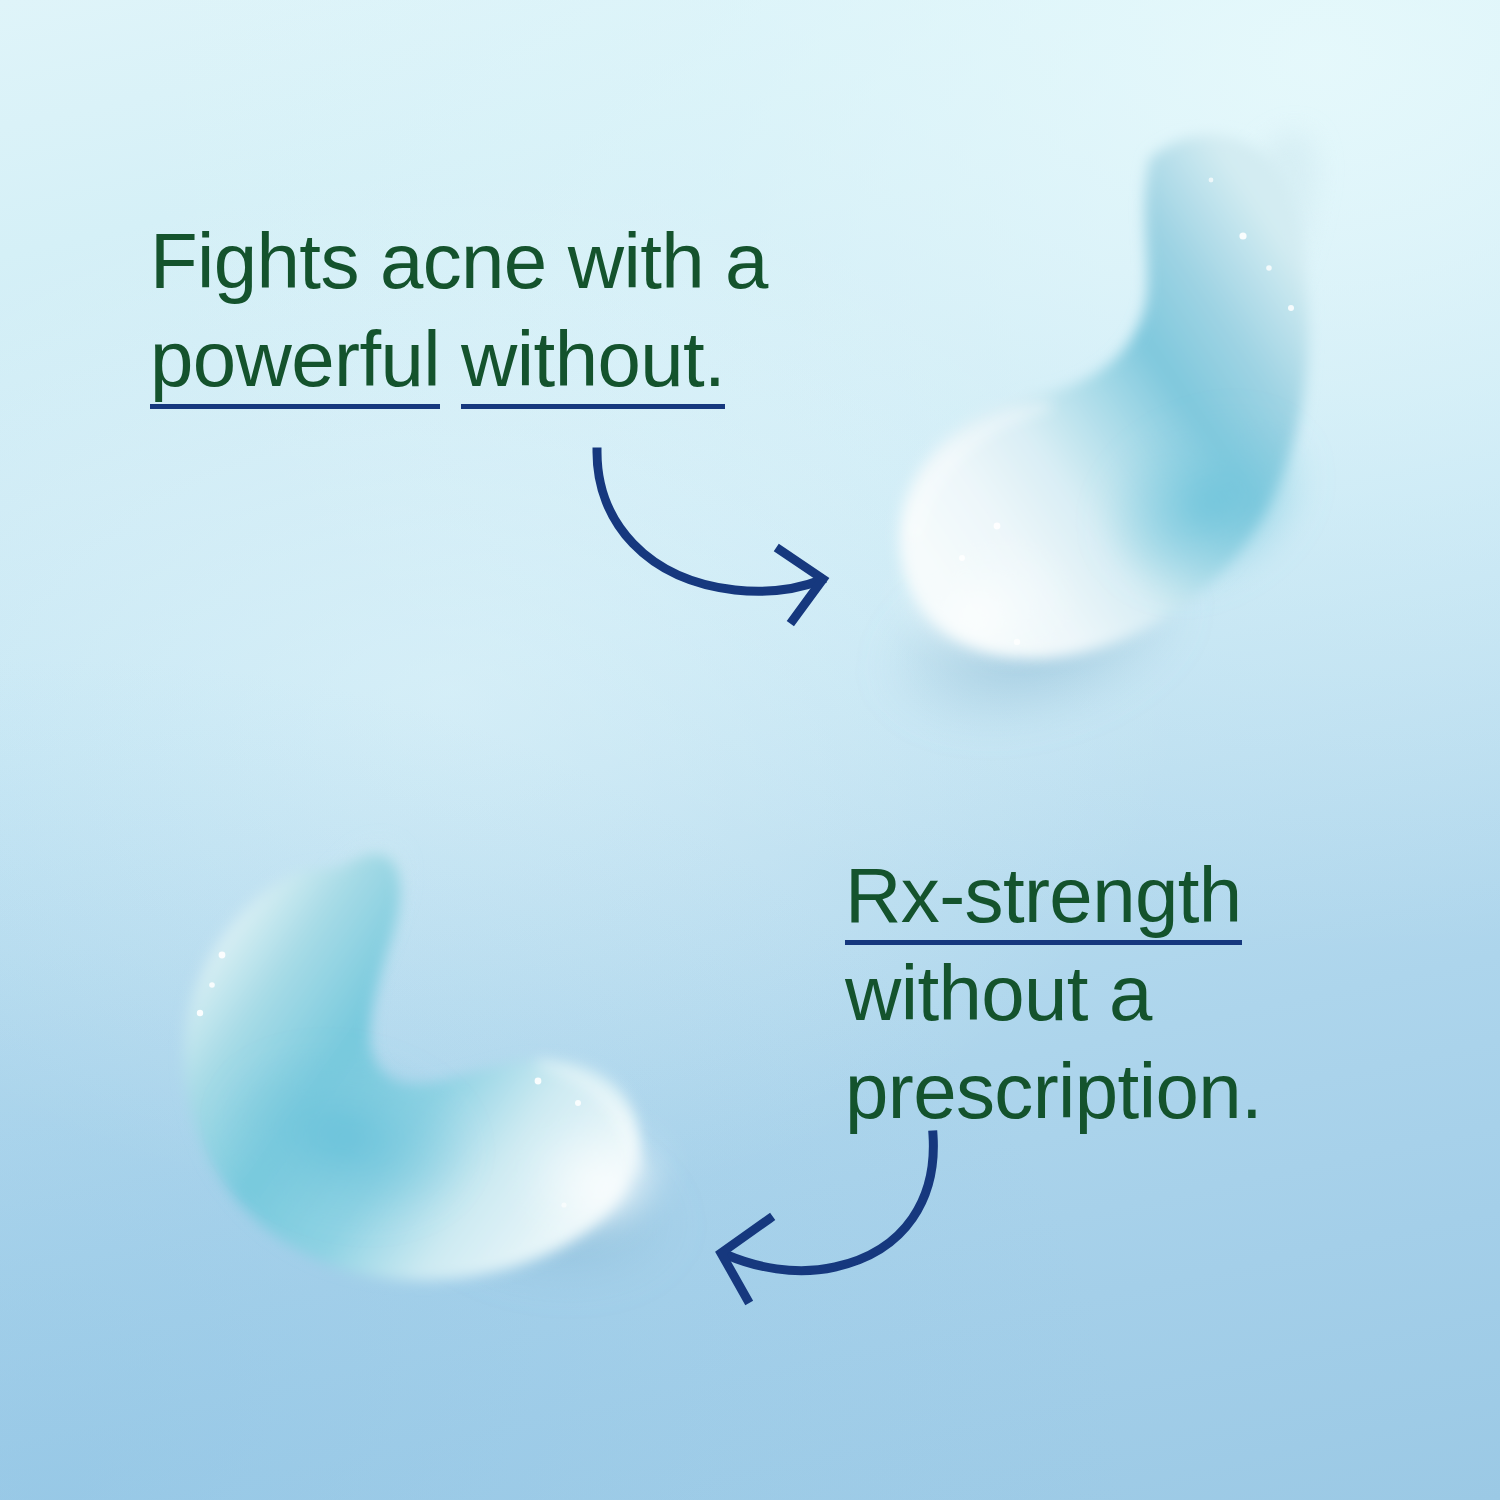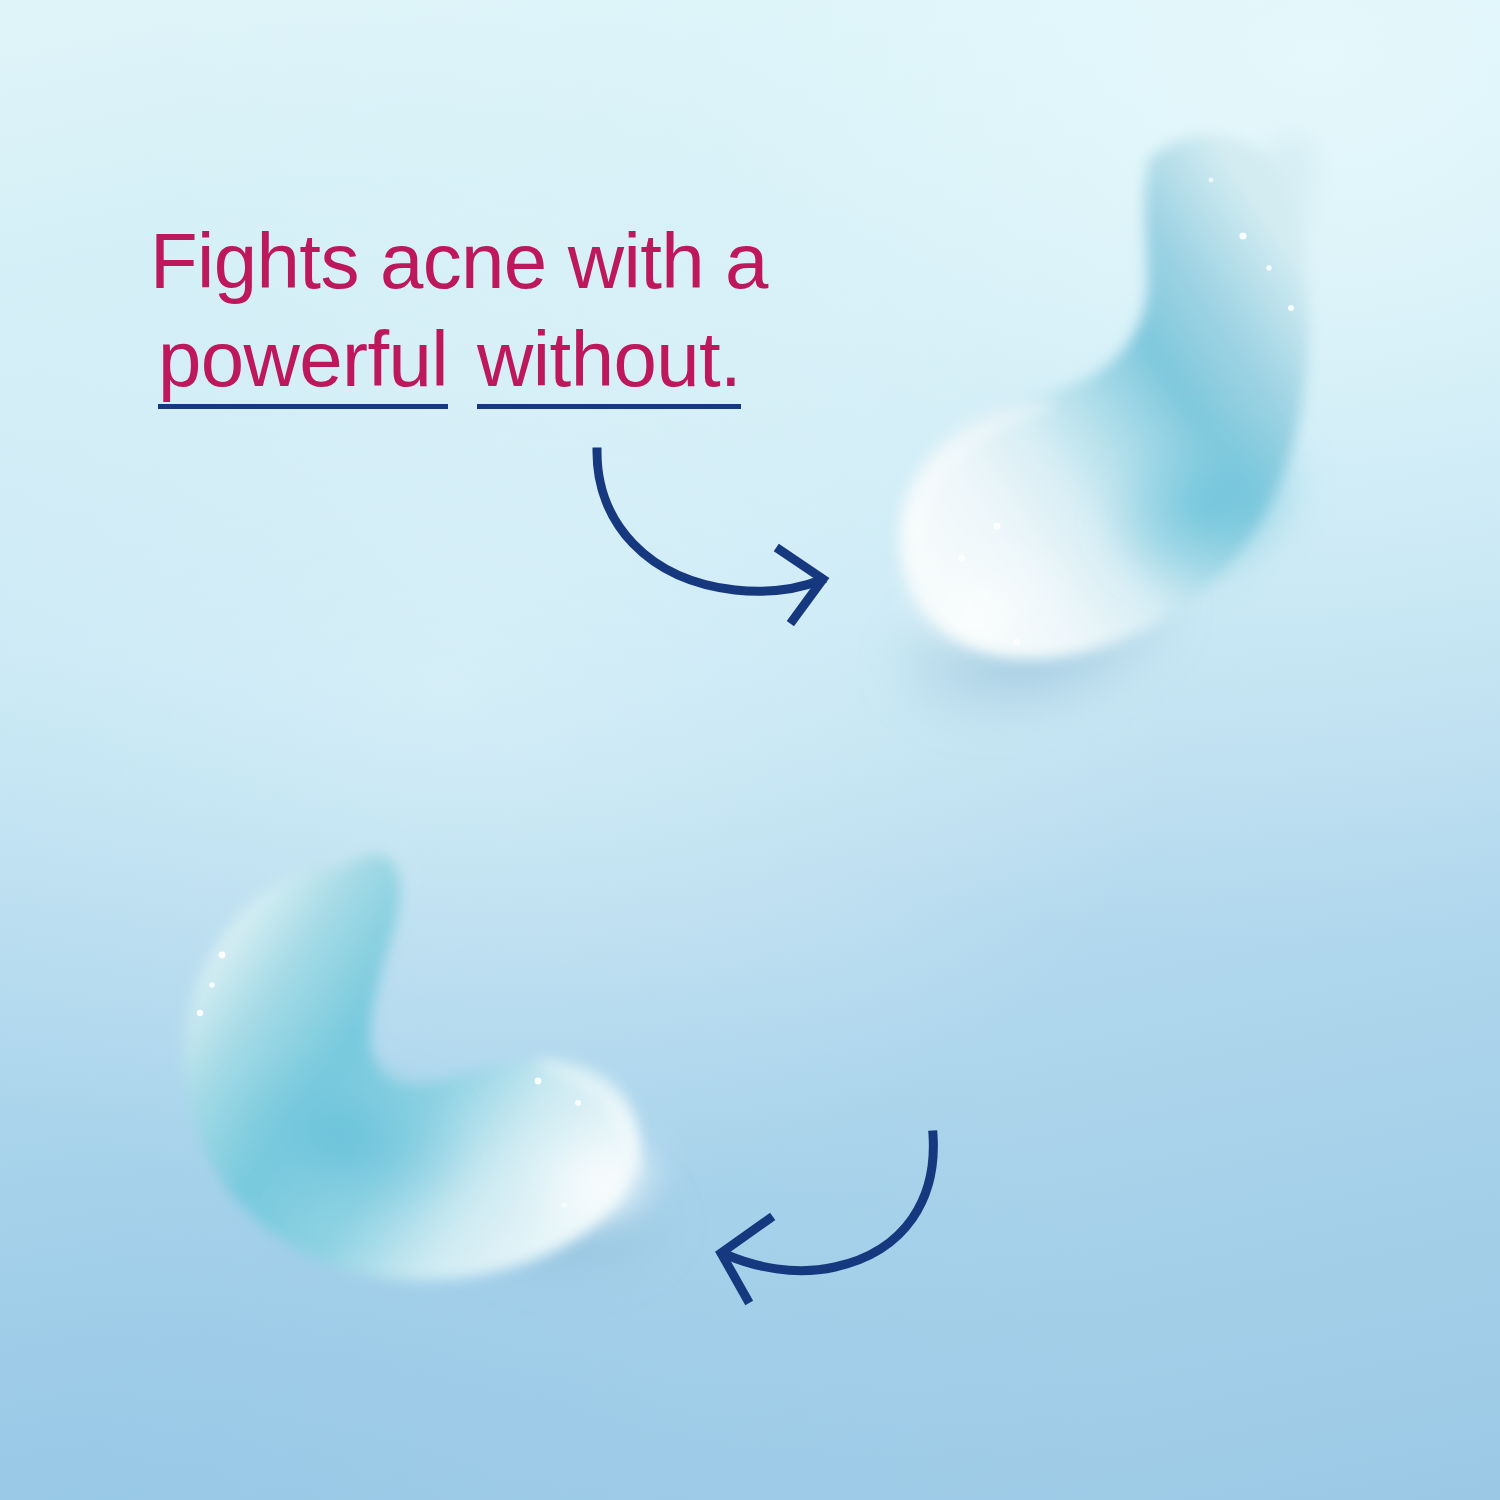--- a/index.html
+++ b/index.html
@@ -52,33 +52,32 @@
     position: absolute;
     inset: 0;
     background: radial-gradient(70% 50% at 30% 46%,
         rgba(236,251,253,0.45) 0%,
         rgba(236,251,253,0.0) 70%);
   }
 
   
   .headline {
     position: absolute;
-    color: #be185d;
+    color: #14532d;
     font-weight: 400;
     letter-spacing: -0.6px;
     white-space: nowrap;
   }
   .headline .line {
     display: block;
     line-height: 1.0;
   }
   .headline .u {
     display: inline-block;
     position: relative;
-    margin-left: 8px;
   }
   .headline .u::after {
     content: "";
     position: absolute;
     left: 0;
     right: 0;
     bottom: -0.145em;
     height: 0.062em;
     background: #16387e;
   }
@@ -287,20 +286,25 @@
       <circle cx="438" cy="258" r="3.0" fill="#ffffff" opacity="0.85"></circle>
       <circle cx="424" cy="360" r="2.6" fill="#ffffff" opacity="0.6"></circle>
     </svg>
   </div>
 
   <div class="headline" id="headline-top">
     <span class="line">Fights acne with a</span>
     <span class="line"><span class="u">powerful</span> <span class="u">without.</span></span>
   </div>
 
+  <div class="headline" id="headline-bottom">
+    <span class="line"><span class="u">Rx-strength</span></span>
+    <span class="line">without a</span>
+    <span class="line">prescription.</span>
+  </div>
 
   <div class="arrow" id="arrow-top">
     <svg viewBox="0 0 290 200" width="290" height="200" aria-hidden="true">
       <path d="M22,22 C22,92 72,150 160,160 C200,164 226,158 246,150"></path>
       <path d="M205,120 L248,149 L218,190"></path>
     </svg>
   </div>
 
   <div class="arrow" id="arrow-bottom">
     <svg viewBox="0 0 300 190" width="300" height="190" aria-hidden="true">

